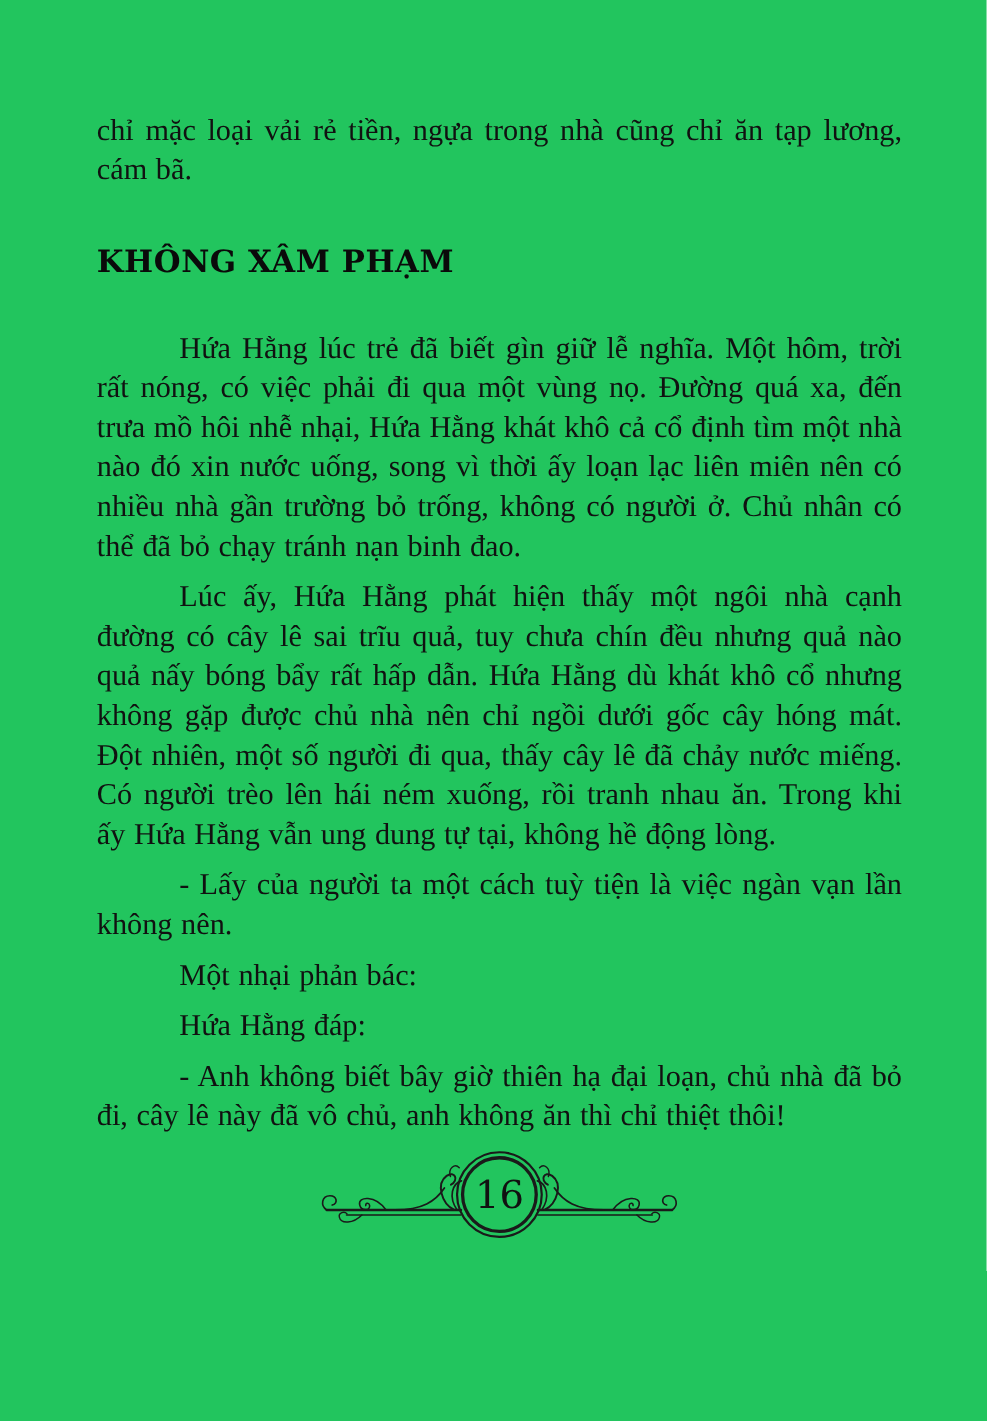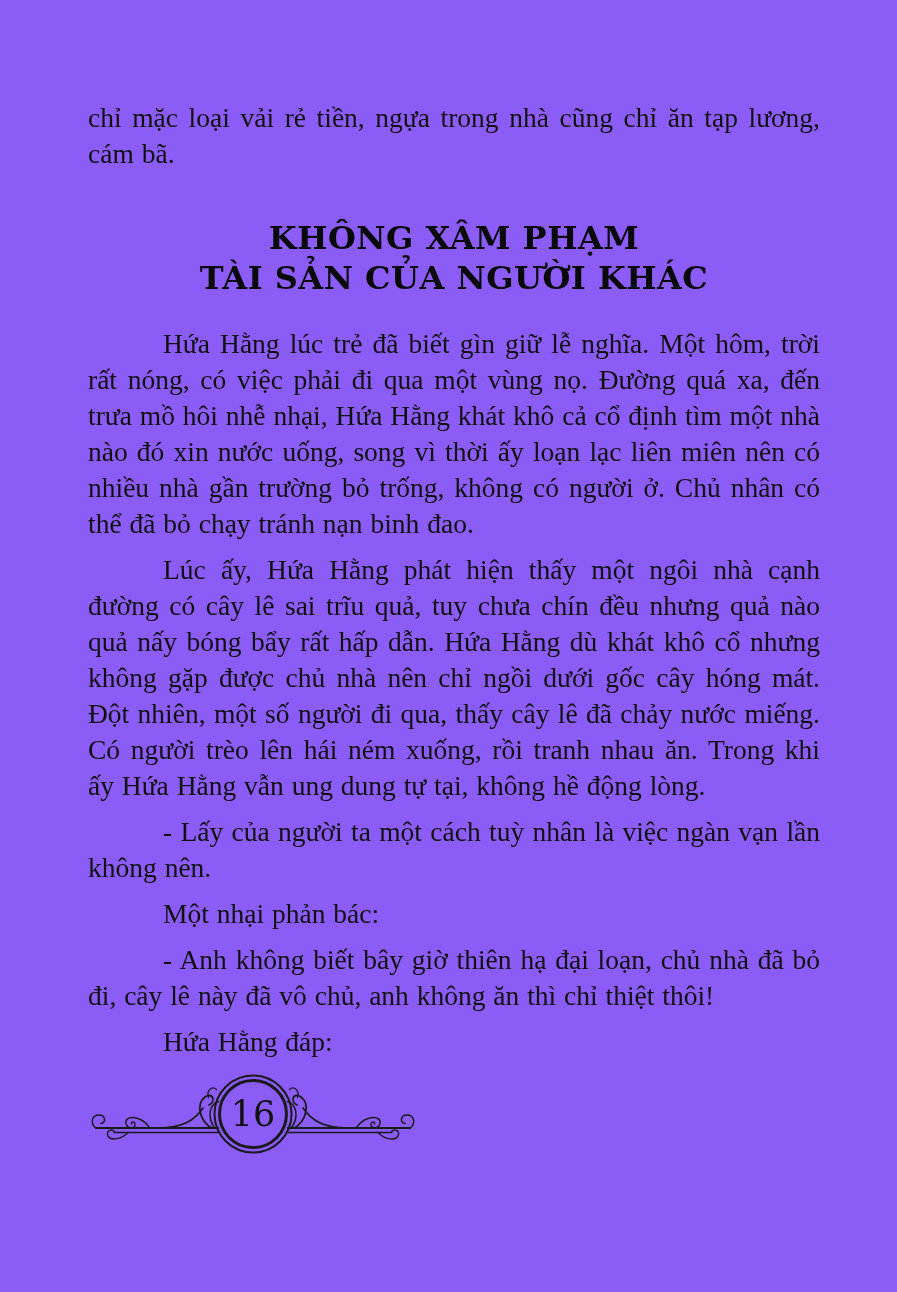--- a/index.html
+++ b/index.html
@@ -4,54 +4,54 @@
 <style>
   html, body {
     margin: 0;
     padding: 0;
     background: #ffffff;
   }
   .page {
     position: relative;
     width: 897px;
     height: 1292px;
-    background: #8b5cf6;
+    background: #22c55e;
     box-sizing: border-box;
     padding: 100px 77px 0 88px;
     font-family: "Liberation Serif", "DejaVu Serif", serif;
     color: #111111;
     overflow: hidden;
   }
   p.body-text {
     font-size: 27.5px;
     line-height: 36px;
     text-align: justify;
     text-indent: 75px;
     margin: 0 0 10px 0;
     word-spacing: 1px;
   }
   p.no-indent {
     text-indent: 0;
   }
   h1.chapter-title {
-    margin: 46px 0 28px 0;
-    text-align: center;
+    margin: 46px 0 40px 0;
     font-family: "DejaVu Serif", serif;
     font-weight: bold;
-    font-size: 32px;
+    font-size: 28px;
     line-height: 40px;
     letter-spacing: 0.5px;
     color: #0a0a0a;
   }
   h1.chapter-title .title-line {
     display: block;
   }
   .footer {
     margin-top: 4px;
     display: flex;
+    justify-content: center;
   }
   .ornament {
     display: block;
   }
   .ornament path, .ornament circle.ring {
     fill: none;
     stroke: #1a1a1a;
     stroke-linecap: round;
   }
   .ornament text {
@@ -62,35 +62,34 @@
 </style>
 </head>
 <body>
 
 <div class="page">
 
   <p class="body-text no-indent">chỉ mặc loại vải rẻ tiền, ngựa trong nhà cũng chỉ ăn tạp lương, cám bã.</p>
 
   <h1 class="chapter-title">
     <span class="title-line">KHÔNG XÂM PHẠM</span>
-    <span class="title-line">TÀI SẢN CỦA NGƯỜI KHÁC</span>
   </h1>
 
   <p class="body-text">Hứa Hằng lúc trẻ đã biết gìn giữ lễ nghĩa. Một hôm, trời rất nóng, có việc phải đi qua một vùng nọ. Đường quá xa, đến trưa mồ hôi nhễ nhại, Hứa Hằng khát khô cả cổ định tìm một nhà nào đó xin nước uống, song vì thời ấy loạn lạc liên miên nên có nhiều nhà gần trường bỏ trống, không có người ở. Chủ nhân có thể đã bỏ chạy tránh nạn binh đao.</p>
 
   <p class="body-text">Lúc ấy, Hứa Hằng phát hiện thấy một ngôi nhà cạnh đường có cây lê sai trĩu quả, tuy chưa chín đều nhưng quả nào quả nấy bóng bẩy rất hấp dẫn. Hứa Hằng dù khát khô cổ nhưng không gặp được chủ nhà nên chỉ ngồi dưới gốc cây hóng mát. Đột nhiên, một số người đi qua, thấy cây lê đã chảy nước miếng. Có người trèo lên hái ném xuống, rồi tranh nhau ăn. Trong khi ấy Hứa Hằng vẫn ung dung tự tại, không hề động lòng.</p>
 
 
-  <p class="body-text">- Lấy của người ta một cách tuỳ nhân là việc ngàn vạn lần không nên.</p>
+  <p class="body-text">- Lấy của người ta một cách tuỳ tiện là việc ngàn vạn lần không nên.</p>
 
   <p class="body-text">Một nhại phản bác:</p>
 
+  <p class="body-text">Hứa Hằng đáp:</p>
+
   <p class="body-text">- Anh không biết bây giờ thiên hạ đại loạn, chủ nhà đã bỏ đi, cây lê này đã vô chủ, anh không ăn thì chỉ thiệt thôi!</p>
-
-  <p class="body-text">Hứa Hằng đáp:</p>
 
   <div class="footer">
     <svg class="ornament" width="330" height="92" viewBox="0 0 330 92" xmlns="http://www.w3.org/2000/svg">
 
       <g>
         <path d="M8 58 H130" stroke-width="2.2"></path>
         <path d="M26 62.5 H130" stroke-width="1.4"></path>
         <path d="M8 58 C2 54 3.5 45 11 45 C17.5 45 18.5 52.5 13 53.5" stroke-width="1.5"></path>
         <path d="M40 62.5 C32 70.5 21 71 19.5 64.5 C18.6 60.5 24 58.5 26.5 61.5" stroke-width="1.3"></path>
         <path d="M62 58 C52 44 36 45.5 38 53.5 C39.5 59.5 48 58.5 47 53.8 C46.4 51 43 51.5 43.5 54" stroke-width="1.4"></path>

